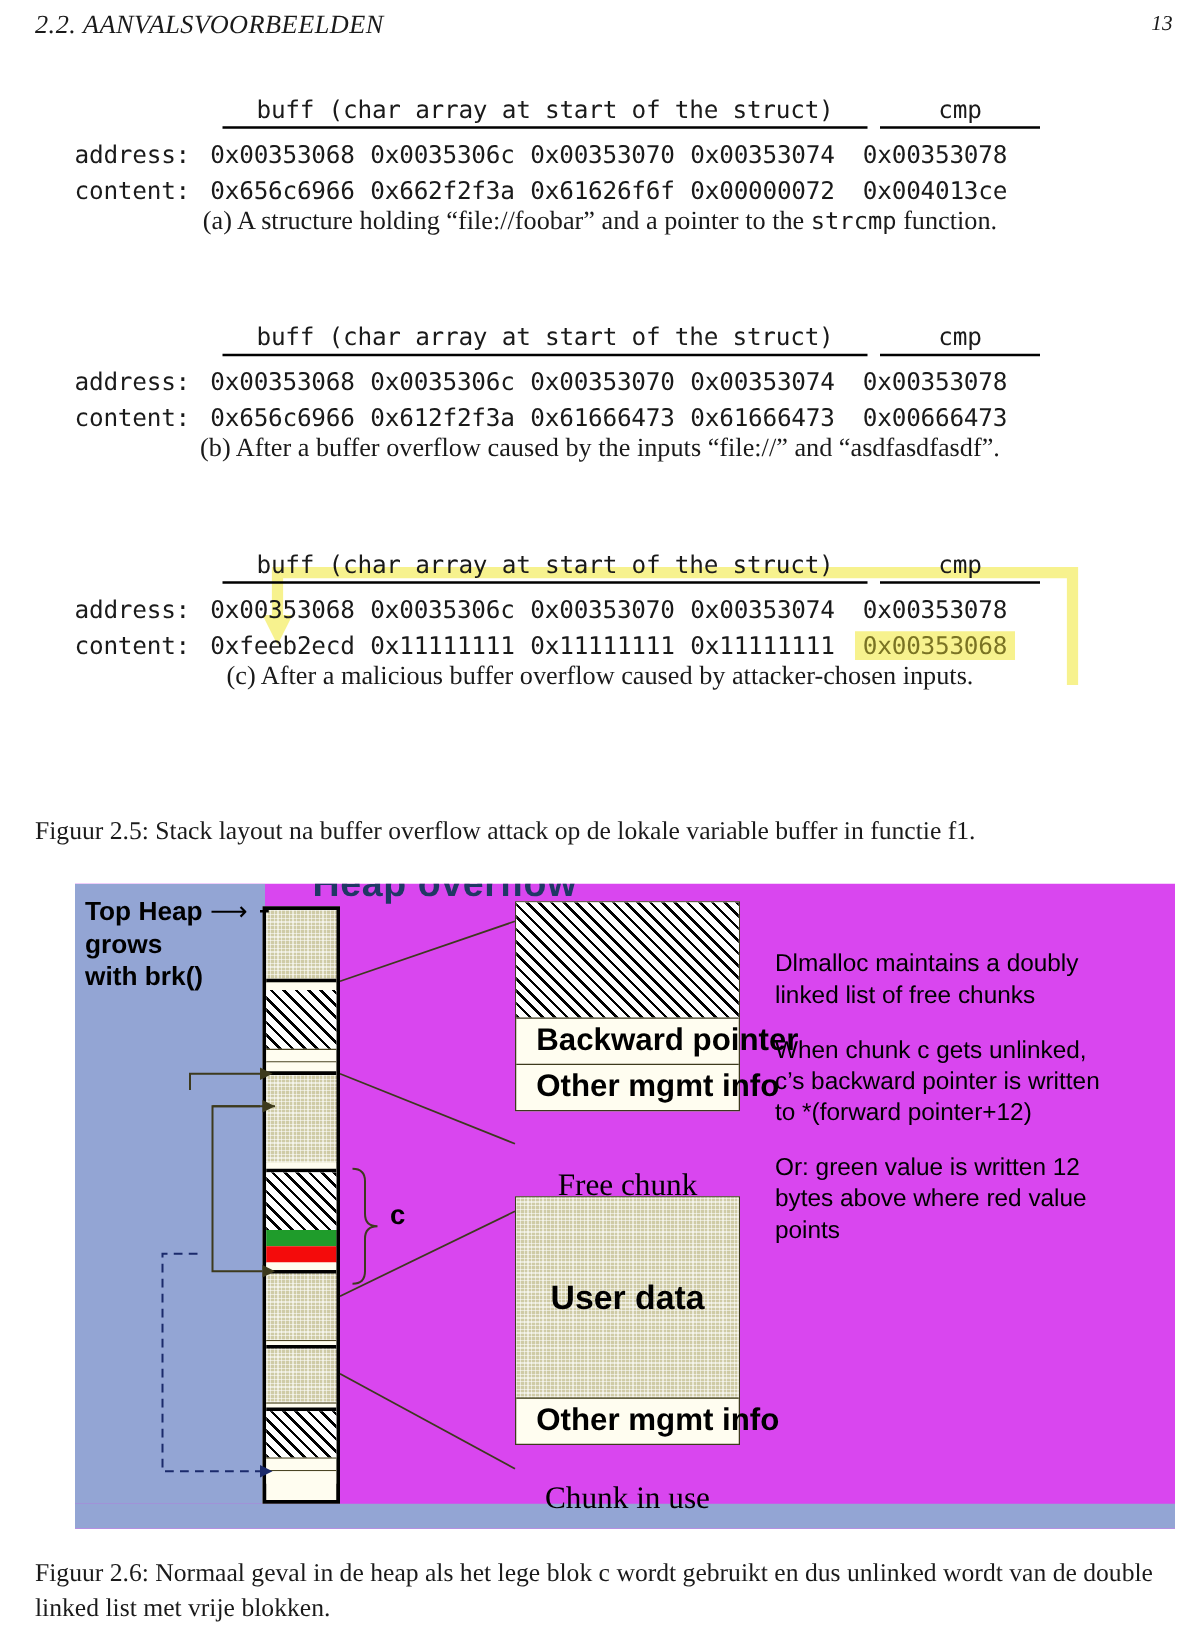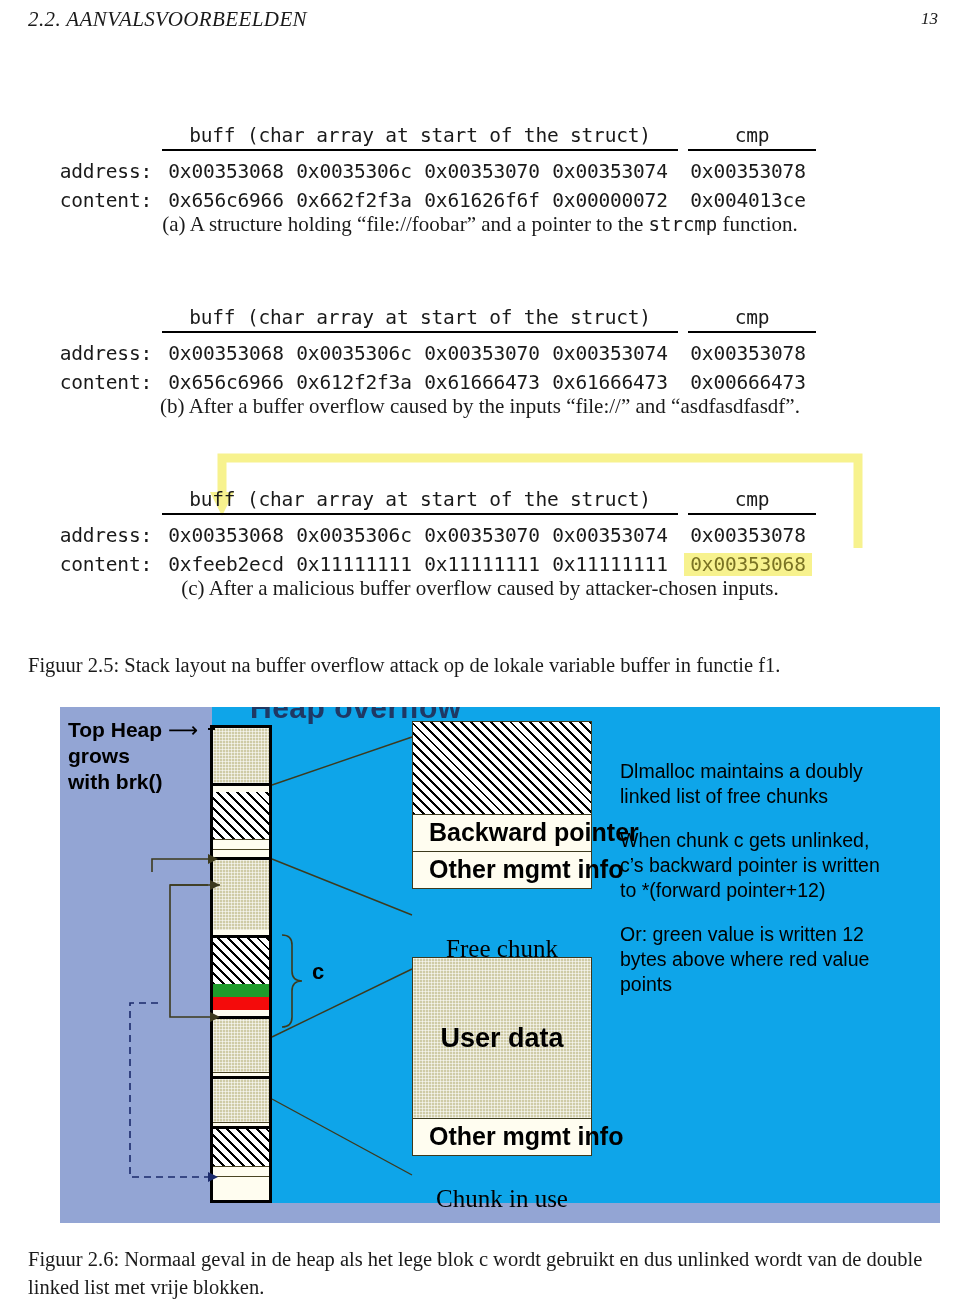--- a/index.html
+++ b/index.html
@@ -58,22 +58,21 @@
   .mem-table {
     font-family: "DejaVu Sans Mono", monospace;
     font-size: 19.5px;
     letter-spacing: -0.2px;
     white-space: nowrap;
     position: relative;
     z-index: 2;
   }
   .mem-head {
     display: flex;
-    padding-left: 28px;
-    margin-top: 48px;
+    padding-left: 44px;
   }
   .mem-head .rowlab { visibility: hidden; }
   .head-cell {
     text-align: center;
     border-bottom: 2px solid #000;
     padding-bottom: 2px;
     margin-bottom: 3px;
   }
   .head-buff { width: 516px; }
   .head-gap  { width: 10px; border: none; }
@@ -132,21 +131,21 @@
   #cap25 { top: 652px; }
   #cap26 { top: 1246px; }
 
   
   .slide {
     position: absolute;
     left: 60px;
     top: 707px;
     width: 880px;
     height: 516px;
-    background: #0ea5e9;
+    background: #d946ef;
     overflow: hidden;
     font-family: "Liberation Sans", sans-serif;
   }
   .slide-leftband {
     position: absolute;
     left: 0; top: 0;
     width: 152px;
     height: 496px;
     background: #93a5d4;
   }

